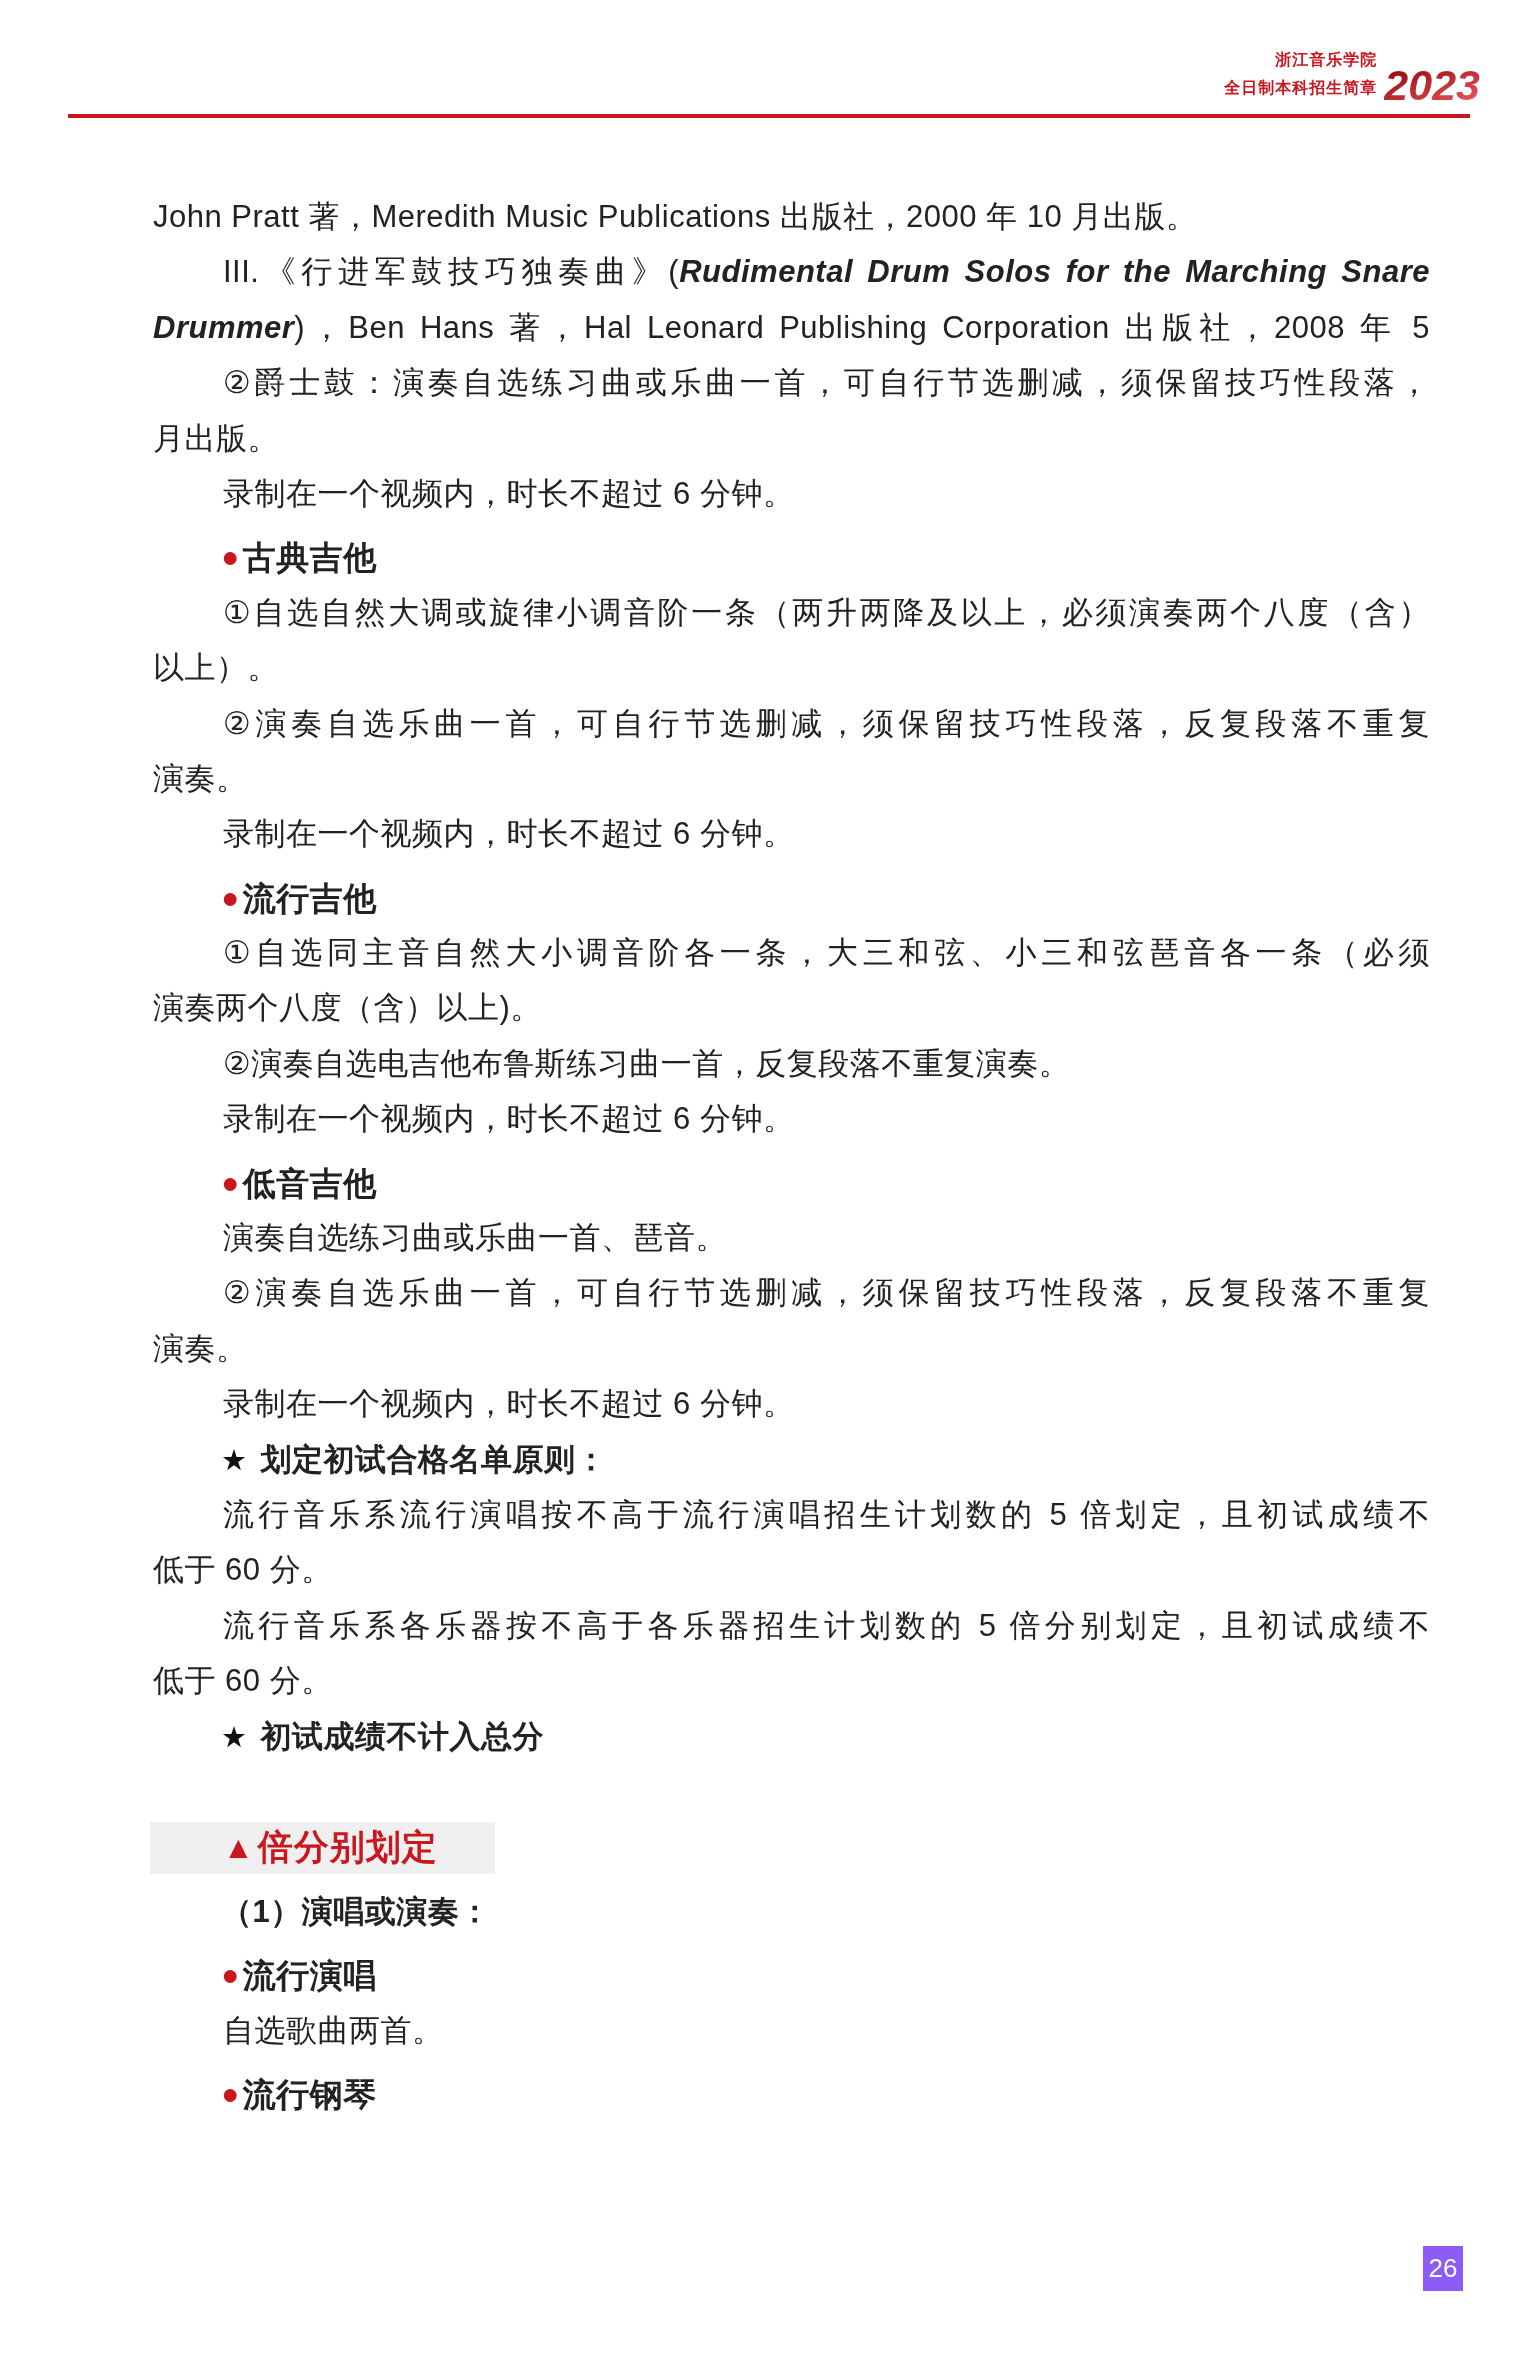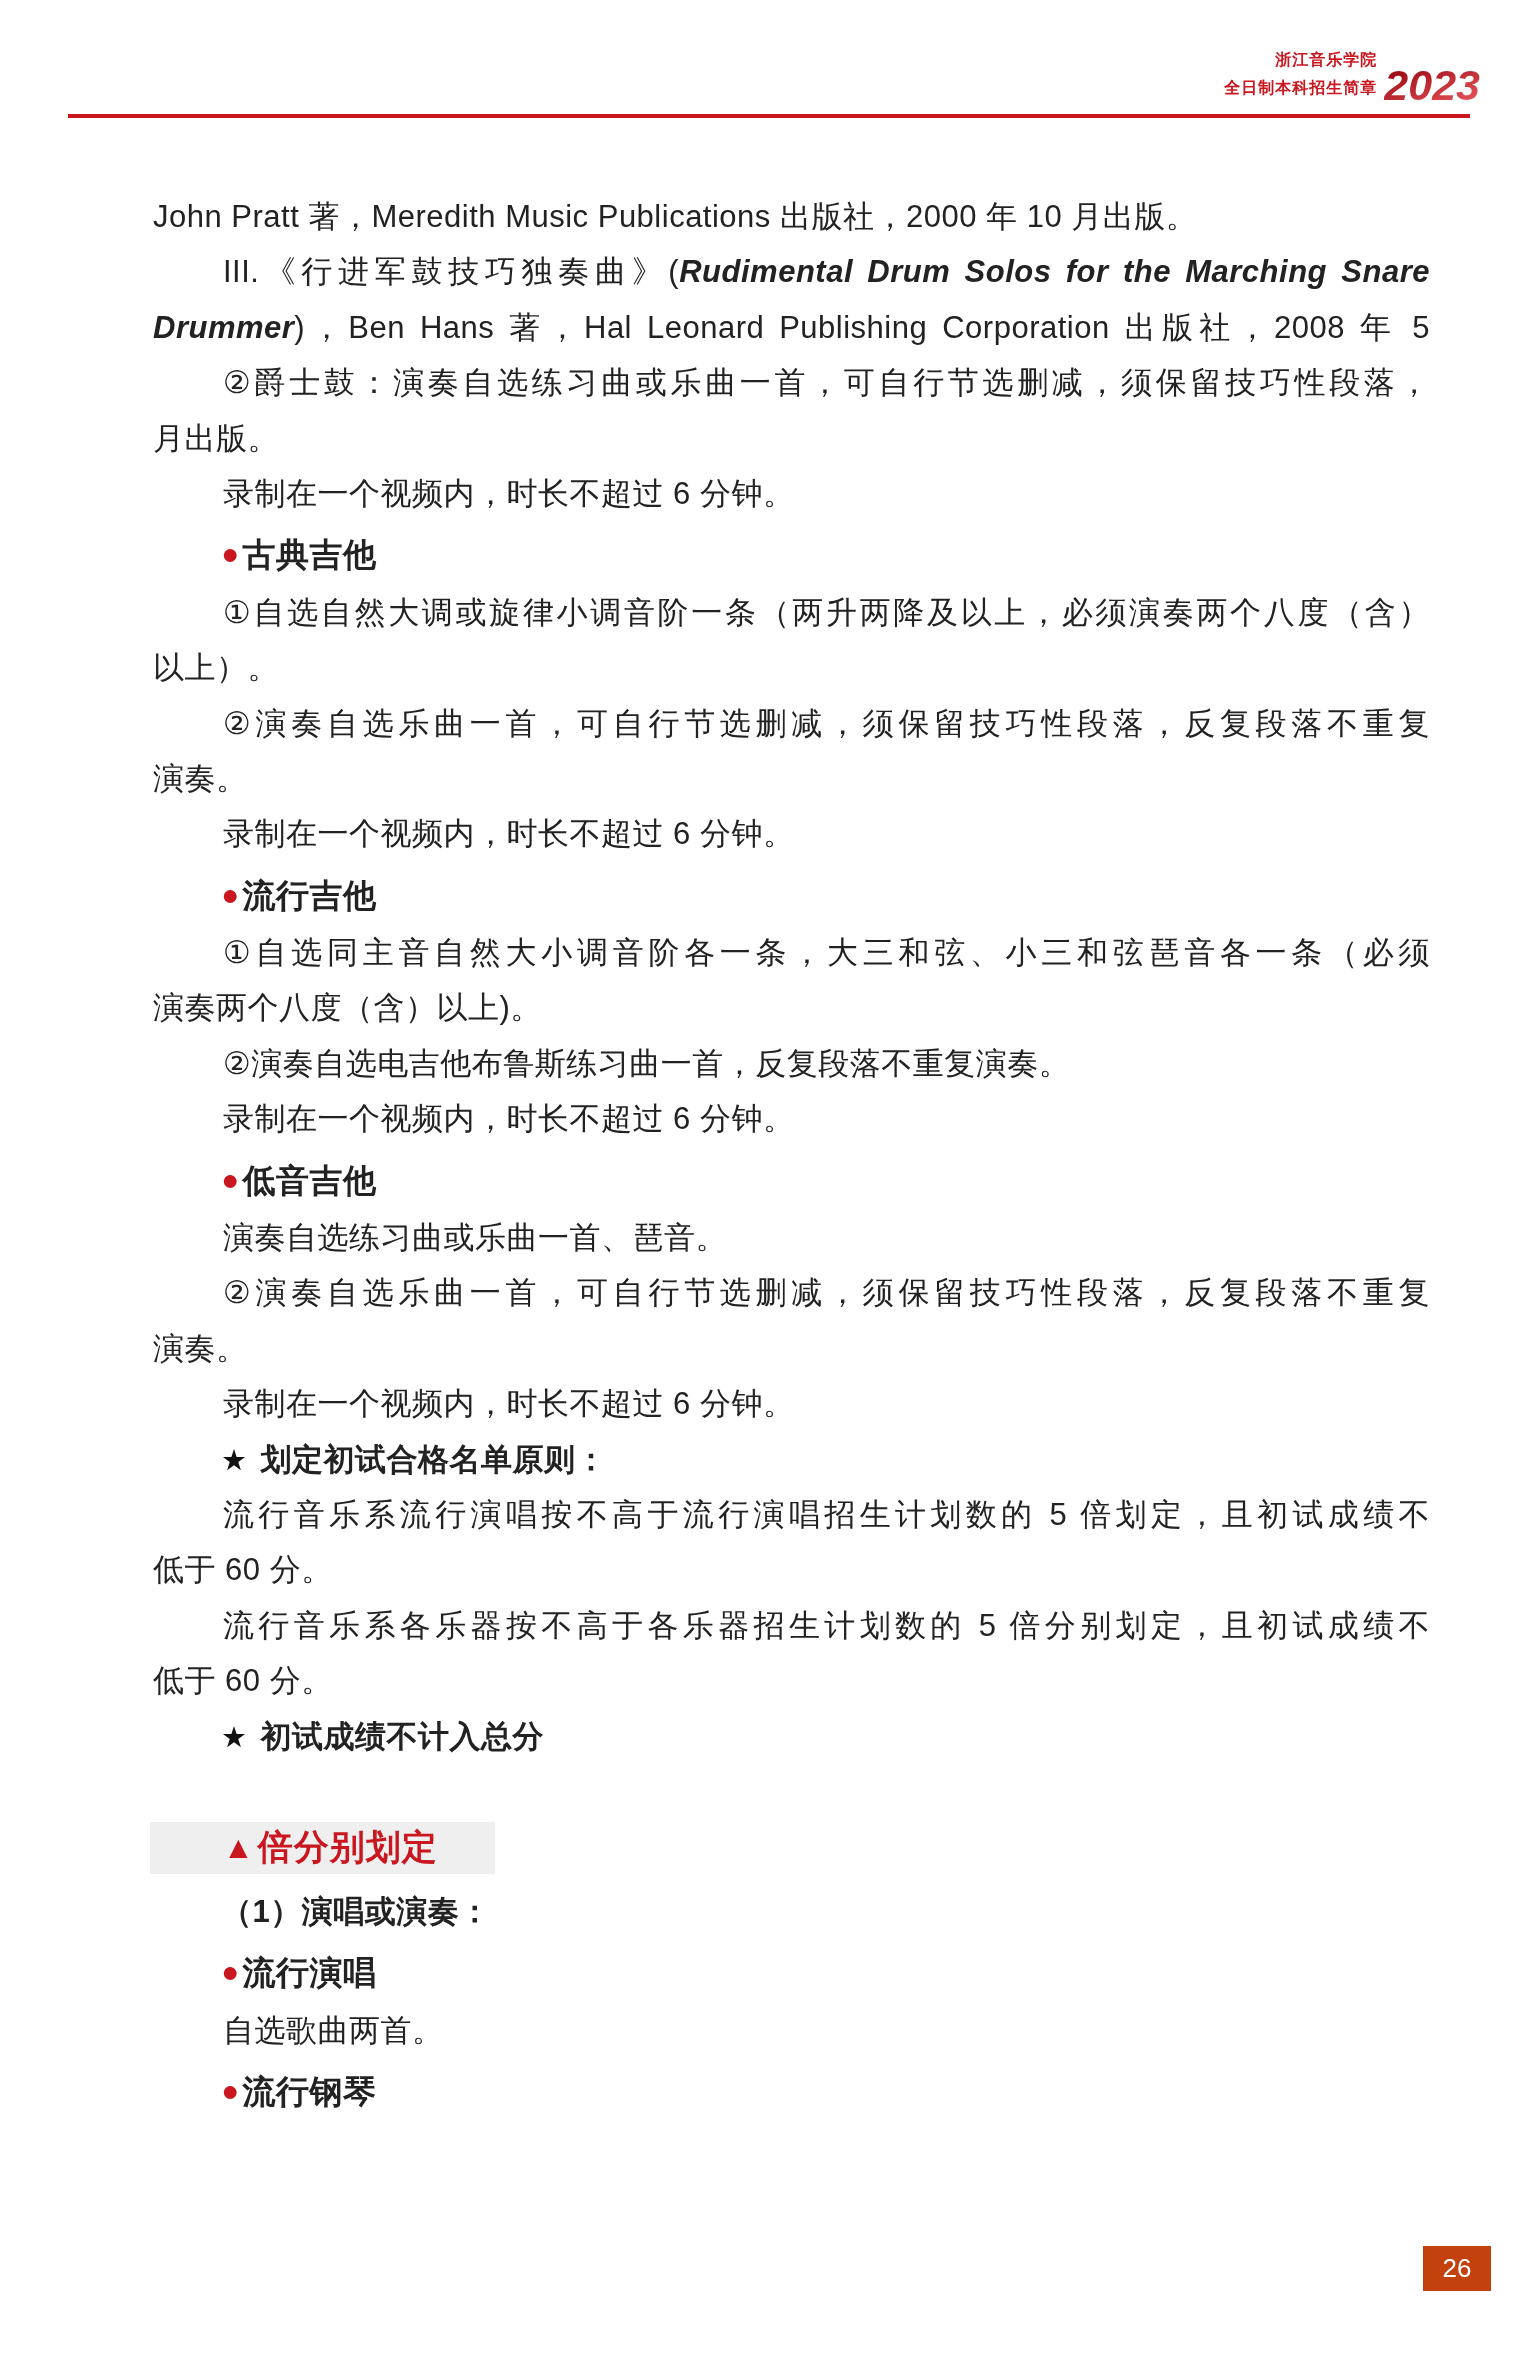--- a/index.html
+++ b/index.html
@@ -21,39 +21,39 @@
   }
   .rule { position:absolute; top:114px; left:68px; width:1402px; height:4px; background:var(--accent); }
 
   .content { position:absolute; top:189px; left:153px; width:1277px; color:#222222; font-size:31px; }
   .line { height:55.4px; line-height:55.4px; white-space:nowrap; letter-spacing:0.5px; }
   .line.just { white-space:normal; text-align:justify; text-align-last:justify; letter-spacing:0.5px; }
   .indent { padding-left:70px; }
   .em { font-style:italic; font-weight:600; }
   .wide { letter-spacing:12px; }
 
-  .bullet-line { font-weight:700; font-size:33px; padding-left:68px; margin-top:8px;font-family:Liberation Mono, monospace; }
+  .bullet-line { font-weight:700; font-size:33px; padding-left:68px; margin-top:8px; }
   .bullet-mark { color:var(--accent); font-size:30px; margin-right:3px; vertical-align:2px; }
 
   .star-line { font-weight:700; padding-left:68px; }
   .star-mark { margin-right:13px; font-size:29px; color:#111; }
 
   .sub-line { font-weight:700; padding-left:68px; }
 
   .box-line {
     margin-top:58px; margin-bottom:10px; margin-left:-3px;
     width:272px; padding-left:73px; height:52px; background:#efefef;
     display:flex; align-items:center;
     color:var(--accent); font-weight:700; font-size:35px; letter-spacing:1px;
   }
   .box-mark { font-size:31px; margin-right:3px; }
 
   .page-badge {
-    position:absolute; left:1423px; top:2246px; width:68px; height:45px;
-    background:#c2410c; color:#ffffff; display:flex; align-items:center; justify-content:center;
+    position:absolute; left:1423px; top:2246px; width:40px; height:45px;
+    background:#8b5cf6; color:#ffffff; display:flex; align-items:center; justify-content:center;
     font-size:26px; font-weight:500;
   }
 </style>
 </head>
 <body>
 
 <div class="header">
   <div class="header-text">
     <div>浙江音乐学院</div>
     <div>全日制本科招生简章</div>

